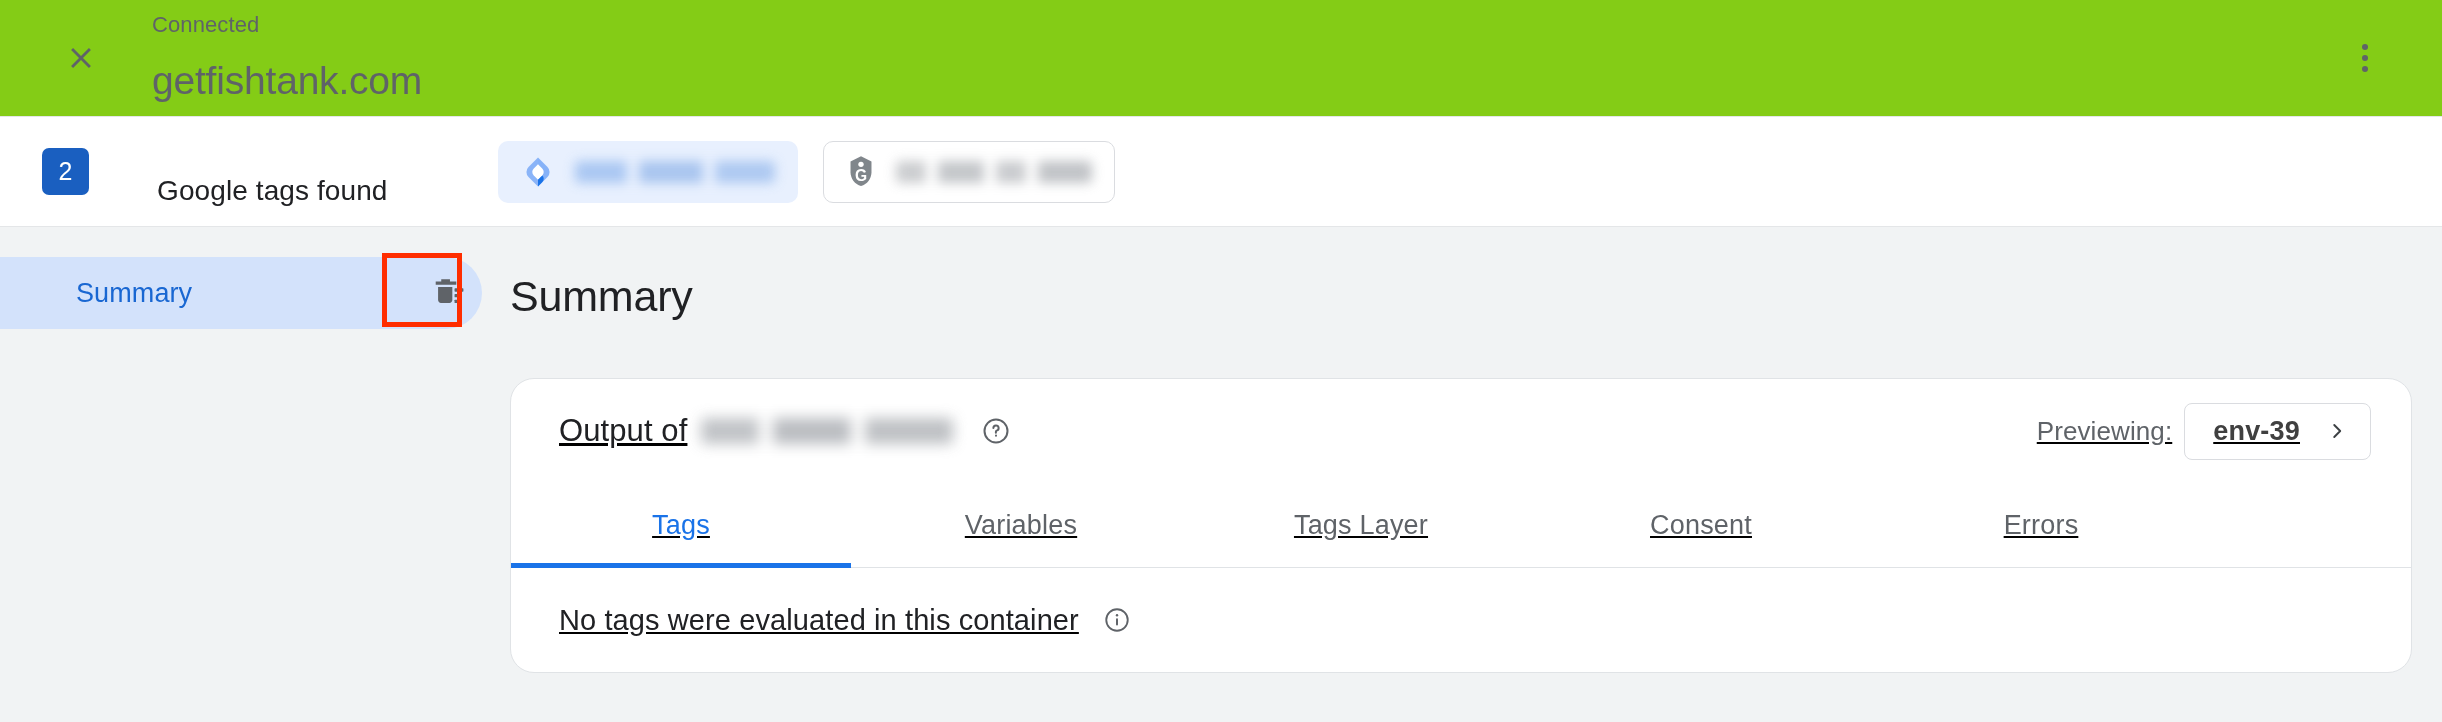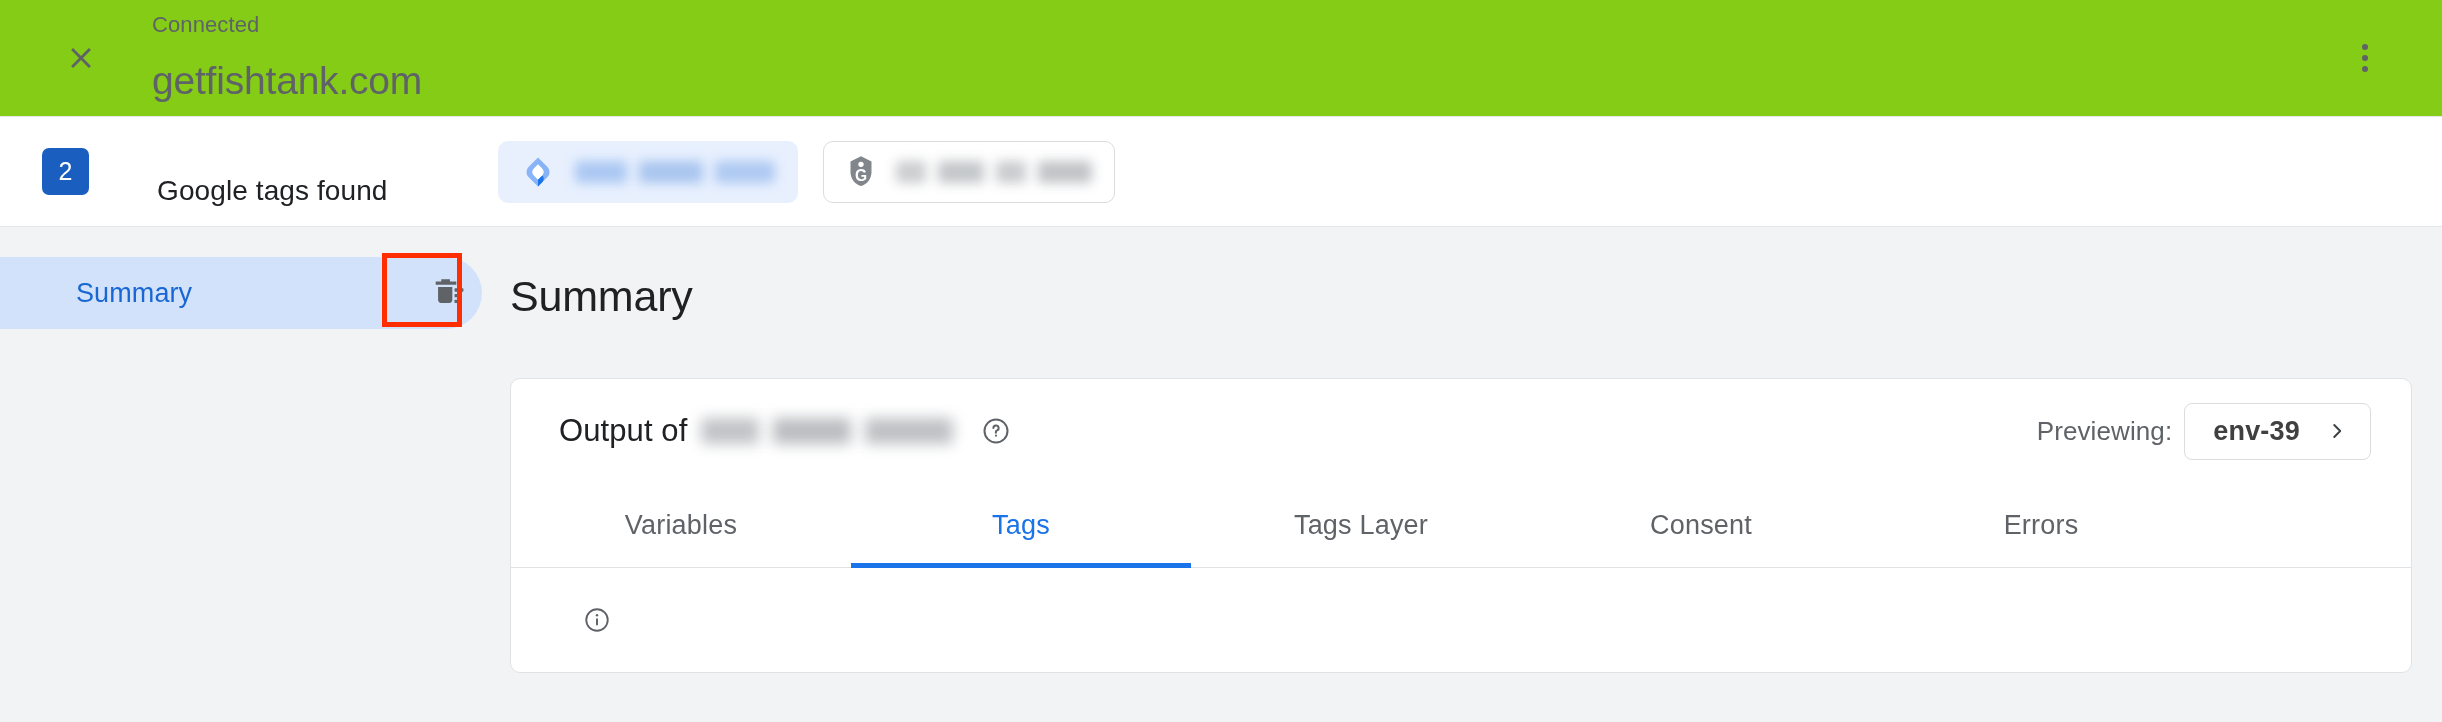--- a/index.html
+++ b/index.html
@@ -218,22 +218,23 @@
     font-size: 43px;
     color: #202124;
     font-weight: 400;
     letter-spacing: -0.2px;
     margin: 45px 0 0 28px;
   }
   .card {
     margin: 57px 30px 0 28px;
     background: #ffffff;
     border: 1px solid #e0e3e6;
-    border-radius: 10px;
-    flex: 0 0 auto;
+    border-radius: 24px;
+    flex: 0 0 auto;
+    text-decoration: underline;
   }
   .card-header {
     height: 104px;
     display: flex;
     align-items: center;
     padding: 0 40px 0 48px;
   }
   .output-of {
     font-size: 31px;
     color: #202124;
@@ -425,38 +426,39 @@
             <span class="env-name">env-39</span>
             <span class="chev">
               <svg width="22" height="22" viewBox="0 0 24 24">
                 <path d="M9 5.5 15.5 12 9 18.5" fill="none" stroke="#3c4043" stroke-width="2.1" stroke-linecap="round" stroke-linejoin="round"></path>
               </svg>
             </span>
           </span>
         </div>
 
         <div class="tabs">
+          <div class="tab active">
+            <span>Tags</span>
+          </div>
           <div class="tab">
             <span>Variables</span>
-          </div>
-          <div class="tab active">
-            <span>Tags</span>
           </div>
           <div class="tab">
             <span>Tags Layer</span>
           </div>
           <div class="tab">
             <span>Consent</span>
           </div>
           <div class="tab">
             <span>Errors</span>
           </div>
         </div>
 
         <div class="card-body">
+          <span class="empty-msg">No tags were evaluated in this container</span>
           <span class="info-icon">
             <svg width="28" height="28" viewBox="0 0 24 24">
               <circle cx="12" cy="12" r="9.2" fill="none" stroke="#5f6368" stroke-width="1.6"></circle>
               <rect x="11.15" y="10.6" width="1.7" height="6.2" rx="0.85" fill="#5f6368"></rect>
               <circle cx="12" cy="7.9" r="1.05" fill="#5f6368"></circle>
             </svg>
           </span>
         </div>
 
       </div>

